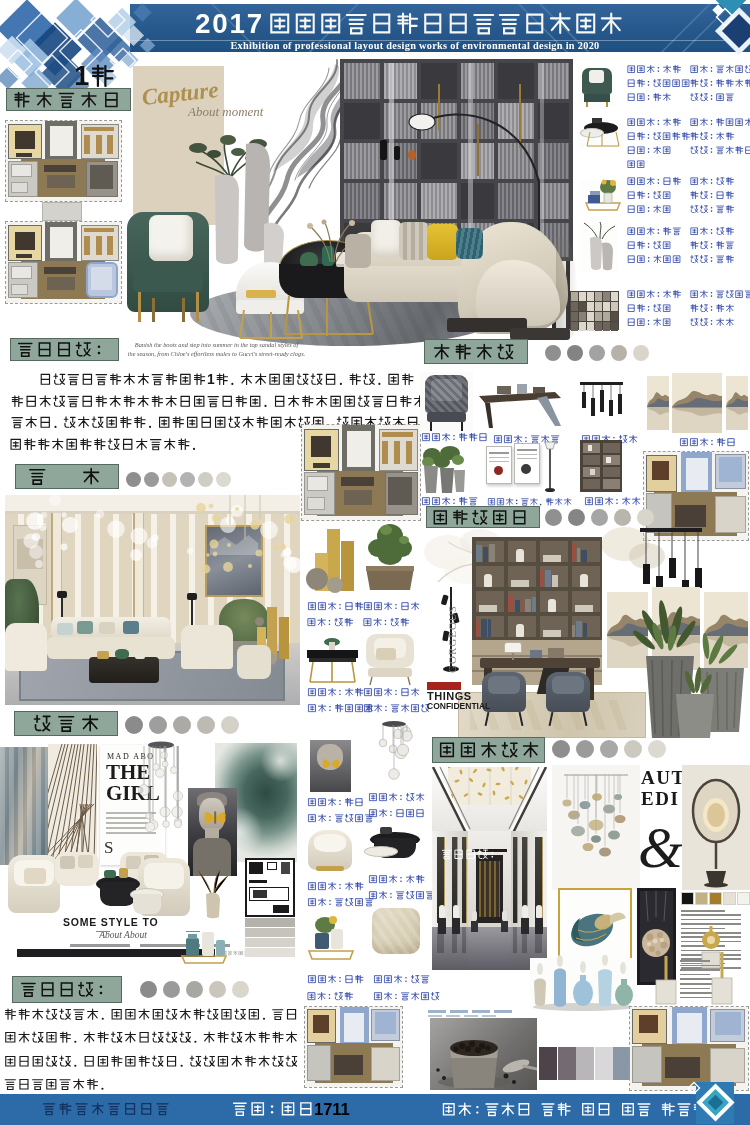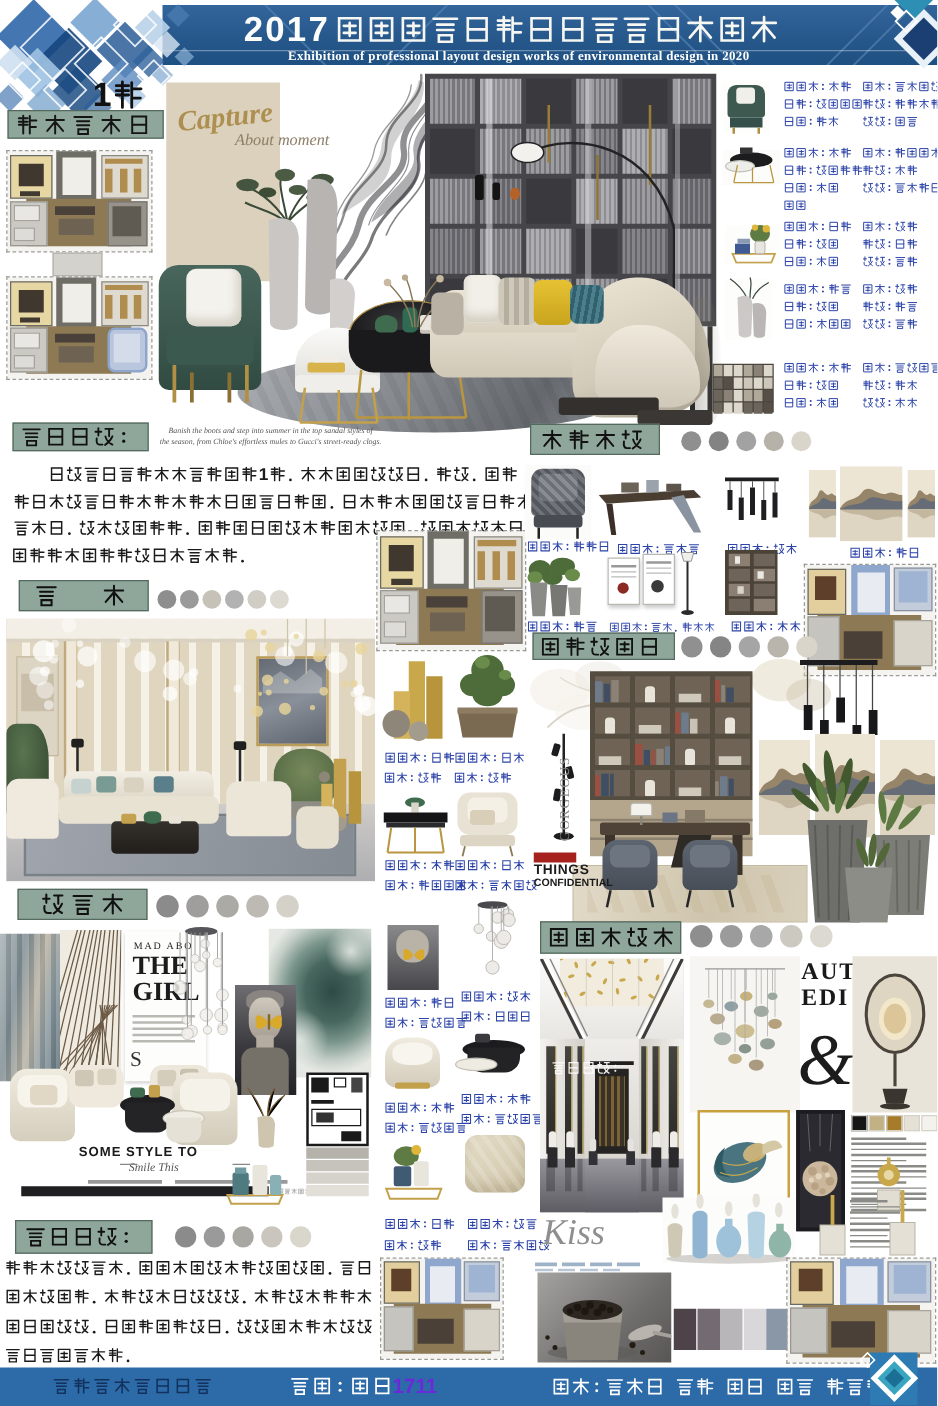--- a/index.html
+++ b/index.html
@@ -1431,21 +1431,21 @@
     <div style="position:absolute;left:144px;top:855px;width:15px;height:13px;background:#c9c1af;border-radius:3px"></div>
     <div style="position:absolute;left:138px;top:858px;width:52px;height:58px;border-radius:14px 14px 8px 8px;background:linear-gradient(180deg,#ede8db,#d2cbba)"></div>
     <div style="position:absolute;left:144px;top:863px;width:40px;height:26px;border-radius:8px;background:#f5f2ea"></div>
     <div style="position:absolute;left:96px;top:876px;width:44px;height:16px;border-radius:50%;background:#1f1f22"></div>
     <div style="position:absolute;left:100px;top:882px;width:36px;height:24px;background:#242427;border-radius:0 0 10px 10px"></div>
     <div style="position:absolute;left:130px;top:888px;width:34px;height:13px;border-radius:50%;background:#efece4;border:1px solid #c9c4b8"></div>
     <div style="position:absolute;left:133px;top:894px;width:28px;height:20px;background:#e5e1d6;border-radius:0 0 8px 8px"></div>
     <div style="position:absolute;left:104px;top:870px;width:12px;height:8px;background:#3f6b4f;border-radius:3px"></div>
     <div style="position:absolute;left:119px;top:868px;width:9px;height:10px;background:#c3a14c;border-radius:2px"></div>
     <div style="position:absolute;left:63px;top:916px;width:120px;height:13px;font-family:'Liberation Sans';font-weight:bold;font-size:10.5px;letter-spacing:.8px;color:#1a1a1a">SOME STYLE TO</div>
-    <div style="position:absolute;left:73px;top:930px;width:100px;height:11px;font-family:'Liberation Serif';font-style:italic;font-size:9.5px;color:#555;text-align:center">Smile This</div>
+    <div style="position:absolute;left:73px;top:930px;width:100px;height:11px;font-family:'Liberation Serif';font-style:italic;font-size:9.5px;color:#555;text-align:center">About About</div>
     <div style="position:absolute;left:96px;top:931px;width:14px;height:1px;background:#888"></div>
     <div style="position:absolute;left:186px;top:931px;width:14px;height:1px;background:#888"></div>
     <div style="position:absolute;left:70px;top:944px;width:160px;height:3px;background:repeating-linear-gradient(90deg,#999 0 60px,transparent 60px 70px)"></div>
     <div style="position:absolute;left:17px;top:949px;width:198px;height:8px;background:#1f1f22"></div>
     <svg style="position:absolute;left:222px;top:950px;overflow:visible" width="38" height="6" viewBox="0 0 38.50 5.50">
       <use href="#g4" x="0.0" y="0.3" width="5.1" height="5.1" color="#8a8a86" style="color:#8a8a86" stroke-width="9.0"></use>
       <use href="#g2" x="5.5" y="0.3" width="5.1" height="5.1" color="#8a8a86" style="color:#8a8a86" stroke-width="9.0"></use>
       <use href="#g1" x="11.0" y="0.3" width="5.1" height="5.1" color="#8a8a86" style="color:#8a8a86" stroke-width="9.0"></use>
       <use href="#g3" x="16.5" y="0.3" width="5.1" height="5.1" color="#8a8a86" style="color:#8a8a86" stroke-width="9.0"></use>
       <use href="#g1" x="22.0" y="0.3" width="5.1" height="5.1" color="#8a8a86" style="color:#8a8a86" stroke-width="9.0"></use>
@@ -1930,21 +1930,20 @@
     <div style="position:absolute;left:307px;top:1009px;width:29px;height:34px;background:#e2cf9d;border:1px solid #6b6b66"></div>
     <div style="position:absolute;left:313px;top:1015px;width:16px;height:18px;background:#5e3f2a"></div>
     <div style="position:absolute;left:340px;top:1007px;width:29px;height:40px;background:#8fa7cc"></div>
     <div style="position:absolute;left:344px;top:1013px;width:20px;height:29px;background:#e8ebf2"></div>
     <div style="position:absolute;left:371px;top:1009px;width:29px;height:32px;background:#c2ccda;border:1px solid #8a92a0"></div>
     <div style="position:absolute;left:375px;top:1012px;width:21px;height:22px;background:#9fb3d2"></div>
     <div style="position:absolute;left:315px;top:1043px;width:78px;height:40px;background:#8d7a55"></div>
     <div style="position:absolute;left:307px;top:1045px;width:24px;height:36px;background:#c6c4bf;border:1px solid #98968f"></div>
     <div style="position:absolute;left:334px;top:1055px;width:29px;height:20px;background:#4a4038"></div>
     <div style="position:absolute;left:371px;top:1047px;width:29px;height:34px;background:#d8d4ca;border:1px solid #a8a49a"></div>
-    <div style="position:absolute;left:434px;top:970px;width:90px;height:42px;font-family:'Liberation Serif';font-style:italic;font-size:29px;color:#8f8f8f">Kiss</div>
     <div style="position:absolute;left:428px;top:1010px;width:85px;height:3px;background:repeating-linear-gradient(90deg,#9fb3c8 0 18px,transparent 18px 22px)"></div>
     <div style="position:absolute;left:428px;top:1015px;width:70px;height:2px;background:repeating-linear-gradient(90deg,#b9c6d5 0 14px,transparent 14px 18px)"></div>
     <div style="position:absolute;left:530px;top:958px;width:106px;height:52px;background:#fcfcfb"></div>
     <svg style="position:absolute;left:530px;top:955px" width="106" height="57" viewBox="0 0 106 57">
       <ellipse cx="53" cy="52" rx="50" ry="4" fill="#d5d3cf"></ellipse>
       <g fill="#e5e2da">
         <ellipse cx="10" cy="14" rx="3" ry="6"></ellipse>
         <ellipse cx="30" cy="6" rx="3" ry="6"></ellipse>
         <ellipse cx="53" cy="12" rx="3" ry="6"></ellipse>
         <ellipse cx="75" cy="5" rx="3" ry="6"></ellipse>
@@ -2029,21 +2028,21 @@
       <use href="#g2" x="113.4" y="0.9" width="13.8" height="13.8" color="#12315c" style="color:#12315c" stroke-width="11.25"></use>
     </svg>
     <svg style="position:absolute;left:232px;top:1100px;overflow:visible" width="84" height="17" viewBox="0 0 83.90 17.00">
       <use href="#g2" x="0.0" y="1.0" width="15.6" height="15.6" color="#fff" style="color:#fff" stroke-width="10.35"></use>
       <use href="#g3" x="17.9" y="1.0" width="15.6" height="15.6" color="#fff" style="color:#fff" stroke-width="10.35"></use>
       <circle cx="40.0" cy="6.5" r="1.2" fill="#fff"></circle>
       <circle cx="40.0" cy="12.2" r="1.2" fill="#fff"></circle>
       <use href="#g3" x="48.2" y="1.0" width="15.6" height="15.6" color="#fff" style="color:#fff" stroke-width="10.35"></use>
       <use href="#g0" x="66.0" y="1.0" width="15.6" height="15.6" color="#fff" style="color:#fff" stroke-width="10.35"></use>
     </svg>
-    <div style="position:absolute;left:314px;top:1100px;width:70px;height:20px;font-family:'Liberation Sans';font-weight:bold;font-size:16.5px;color:#6d28d9">1711</div>
+    <div style="position:absolute;left:314px;top:1100px;width:70px;height:20px;font-family:'Liberation Sans';font-weight:bold;font-size:16.5px;color:#000000">1711</div>
     <svg style="position:absolute;left:437px;top:1101px;overflow:visible" width="276" height="16" viewBox="0 0 275.55 16.50">
       <use href="#g3" x="0.0" y="1.0" width="15.2" height="15.2" color="#fff" style="color:#fff" stroke-width="10.35"></use>
       <use href="#g1" x="16.5" y="1.0" width="15.2" height="15.2" color="#fff" style="color:#fff" stroke-width="10.35"></use>
       <circle cx="37.1" cy="6.3" r="1.2" fill="#fff"></circle>
       <circle cx="37.1" cy="11.9" r="1.2" fill="#fff"></circle>
       <use href="#g2" x="44.5" y="1.0" width="15.2" height="15.2" color="#fff" style="color:#fff" stroke-width="10.35"></use>
       <use href="#g1" x="61.0" y="1.0" width="15.2" height="15.2" color="#fff" style="color:#fff" stroke-width="10.35"></use>
       <use href="#g0" x="77.5" y="1.0" width="15.2" height="15.2" color="#fff" style="color:#fff" stroke-width="10.35"></use>
       <use href="#g2" x="102.3" y="1.0" width="15.2" height="15.2" color="#fff" style="color:#fff" stroke-width="10.35"></use>
       <use href="#g5" x="118.8" y="1.0" width="15.2" height="15.2" color="#fff" style="color:#fff" stroke-width="10.35"></use>

